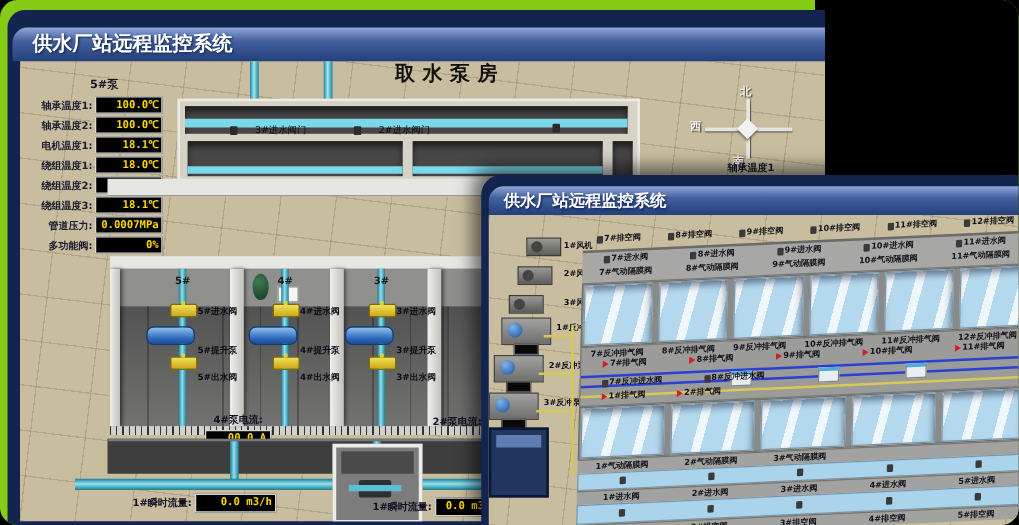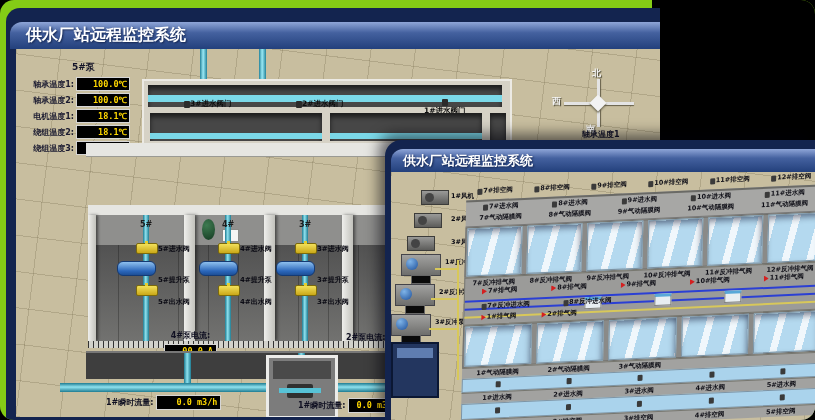--- a/index.html
+++ b/index.html
@@ -31,22 +31,22 @@
   .prow{display:flex;align-items:center;margin-bottom:2px;}
   .plabel{width:52px;text-align:right;font-size:8px;font-weight:bold;color:#1a1a30;}
   .pbox{width:50px;height:12px;font-size:8.5px;line-height:12px;margin-left:2px;padding-right:2px;}
 
   
   #scene-title-back{position:absolute;left:300px;top:0px;font-size:16px;font-weight:bold;color:#101010;letter-spacing:6px;}
   .stub{position:absolute;width:7px;background:linear-gradient(90deg,#238299,#9ae9f5 45%,#238299);}
   #intake-frame{position:absolute;left:126px;top:30px;width:366px;height:64px;background:#d6d2c6;border:2px solid #eceae4;}
   .channel{position:absolute;background:#474747;box-shadow:inset 0 4px 5px rgba(0,0,0,.6);}
   .cyan-strip{position:absolute;background:#7bd8e8;}
-  .ivl{position:absolute;top:50px;display:flex;align-items:center;gap:0;font-size:7.5px;font-weight:bold;color:#0d0d0d;}
-  .ivl-row > .ivl:nth-child(1){left:168px;} .ivl-row > .ivl:nth-child(2){left:280px;} .ivl-row > .ivl:nth-child(3){left:408px;flex-direction:column;}
+  .ivl{position:absolute;top:50px;display:flex;align-items:center;gap:14px;font-size:7.5px;font-weight:normal;color:#0d0d0d;}
+  .ivl-row > .ivl:nth-child(1){left:168px;} .ivl-row > .ivl:nth-child(2){left:267px;} .ivl-row > .ivl:nth-child(3){left:408px;flex-direction:column;}
   .g-valve{display:inline-block;width:6px;height:7px;background:#2b2b2b;border-radius:1px;}
 
   
   #compass{position:absolute;left:540px;top:22px;width:92px;height:66px;}
   #compass .c-h{position:absolute;left:8px;top:31px;width:70px;height:3px;background:#e4e4e4;box-shadow:0 1px 1px #66604a;}
   #compass .c-v{position:absolute;left:41px;top:8px;width:3px;height:48px;background:#e4e4e4;box-shadow:1px 0 1px #66604a;}
   #compass .c-d{position:absolute;left:36px;top:26px;width:12px;height:12px;background:#f2f2f2;transform:rotate(45deg);box-shadow:1px 1px 2px #66604a;}
   #compass .cl{position:absolute;font-size:9px;font-weight:bold;color:#f4f4f4;text-shadow:1px 1px 1px #44402e;}
 
   
@@ -132,44 +132,57 @@
 
 <div id="canvas">
   <div class="black-corner"></div>
 
   <div class="win" id="back-win">
     <div class="titlebar">
       <span>供水厂站远程监控系统</span>
     </div>
     <div class="scene">
 
+      <div id="scene-title-back">取水泵房</div>
 
       <div id="pump-panel">
         <div class="phead">5#泵</div>
         <div>
 
         <div class="prow">
             <span class="plabel">轴承温度1:</span>
             <span class="pbox box">100.0℃</span>
           </div>
             <div class="prow">
             <span class="plabel">轴承温度2:</span>
             <span class="pbox box">100.0℃</span>
           </div>
             <div class="prow">
             <span class="plabel">电机温度1:</span>
             <span class="pbox box">18.1℃</span>
           </div>
             <div class="prow">
+            <span class="plabel">绕组温度1:</span>
+            <span class="pbox box">18.0℃</span>
+          </div>
+            <div class="prow">
             <span class="plabel">绕组温度2:</span>
             <span class="pbox box">18.1℃</span>
           </div>
             <div class="prow">
             <span class="plabel">绕组温度3:</span>
             <span class="pbox box">18.1℃</span>
+          </div>
+            <div class="prow">
+            <span class="plabel">管道压力:</span>
+            <span class="pbox box">0.0007MPa</span>
+          </div>
+            <div class="prow">
+            <span class="plabel">多功能阀:</span>
+            <span class="pbox box">0%</span>
           </div>
           </div>
       </div>
 
       <div class="stub" style="left:184px;top:0;height:32px;"></div>
       <div class="stub" style="left:243px;top:0;height:36px;"></div>
 
       <div id="intake-frame"></div>
       <div class="channel" style="left:132px;top:36px;width:354px;height:22px;"></div>
       <div class="cyan-strip" style="left:132px;top:46px;width:354px;height:7px;"></div>

